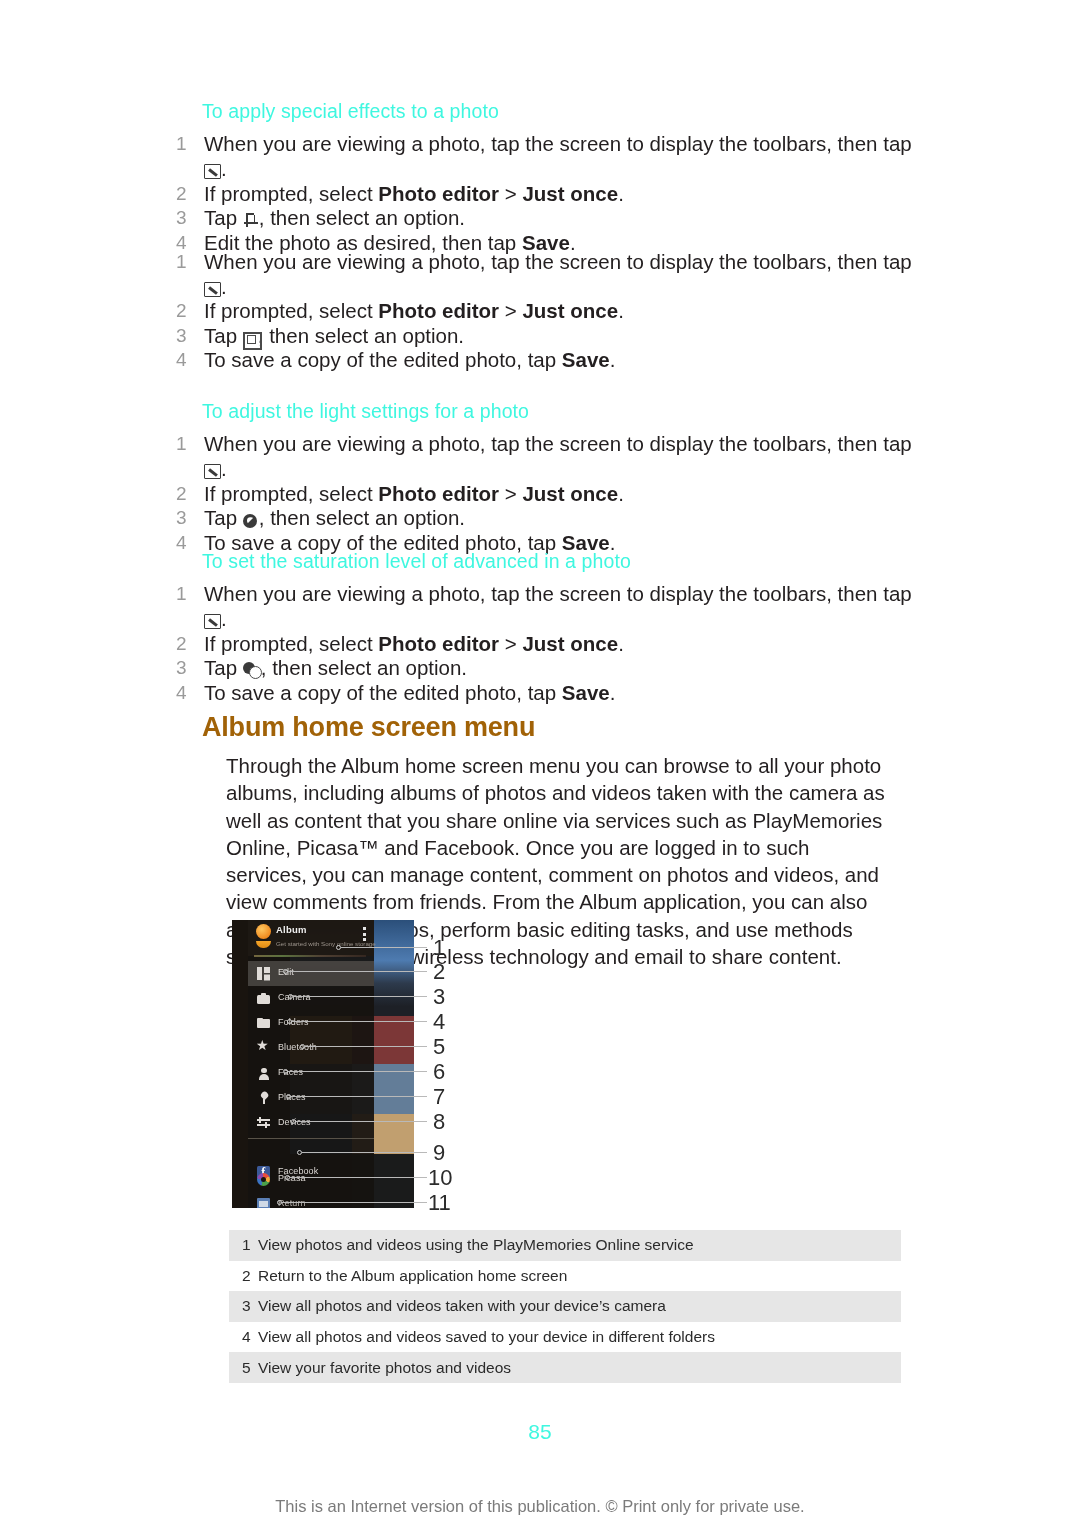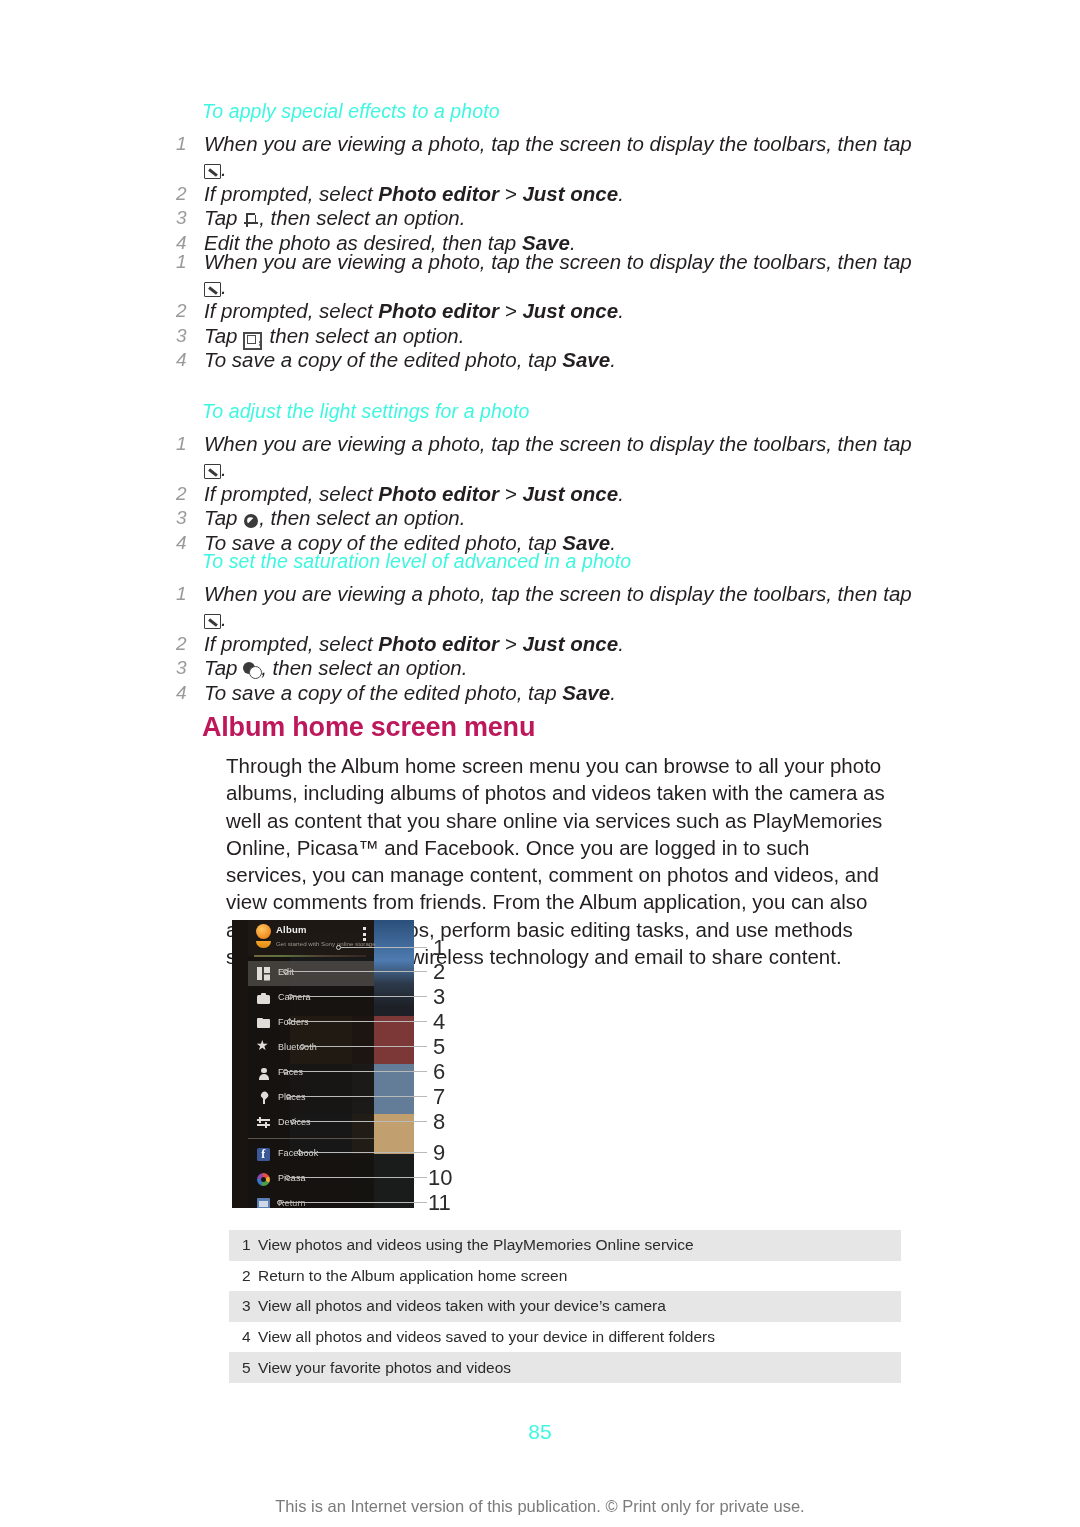--- a/index.html
+++ b/index.html
@@ -21,21 +21,20 @@
     left: 0; top: 0;
     width: 1080px;
     height: 1527px;
   }
 
   
   .proc {
     position: absolute;
     left: 176px;
     width: 742px;
-    font-style: italic;
   }
   .proc-title {
     color: #3FF7E0;
     font-size: 19.5px;
     font-weight: 400;
     letter-spacing: 0.1px;
     margin: 0 0 9px 26px;
     line-height: 1.2;
     white-space: nowrap;
   }
@@ -161,21 +160,21 @@
     background: #ffffff;
   }
 
   
   .h1 {
     position: absolute;
     left: 202px;
     top: 712px;
     font-size: 27px;
     font-weight: bold;
-    color: #be185d;
+    color: #a16207;
     letter-spacing: -0.2px;
   }
 
   
   .intro {
     position: absolute;
     left: 226px;
     top: 752px;
     width: 670px;
     font-size: 20.5px;
@@ -524,21 +523,21 @@
         </div>
         <div class="mi" style="top:166px">
           <div class="mi-ico sh-pin"></div>
           <div class="mi-lab">Places</div>
         </div>
         <div class="mi" style="top:191px">
           <div class="mi-ico sh-dev"></div>
           <div class="mi-lab">Devices</div>
         </div>
         <div class="sec-rule" style="top:218px"></div>
-        <div class="mi" style="top:222px">
+        <div class="mi" style="top:240px">
           <div class="mi-ico sh-fb"></div>
           <div class="mi-lab">Facebook</div>
         </div>
         <div class="mi" style="top:247px">
           <div class="mi-ico sh-picasa"></div>
           <div class="mi-lab">Picasa</div>
         </div>
         <div class="mi dim" style="top:272px">
           <div class="mi-ico sh-slide"></div>
           <div class="mi-lab">Return</div>

